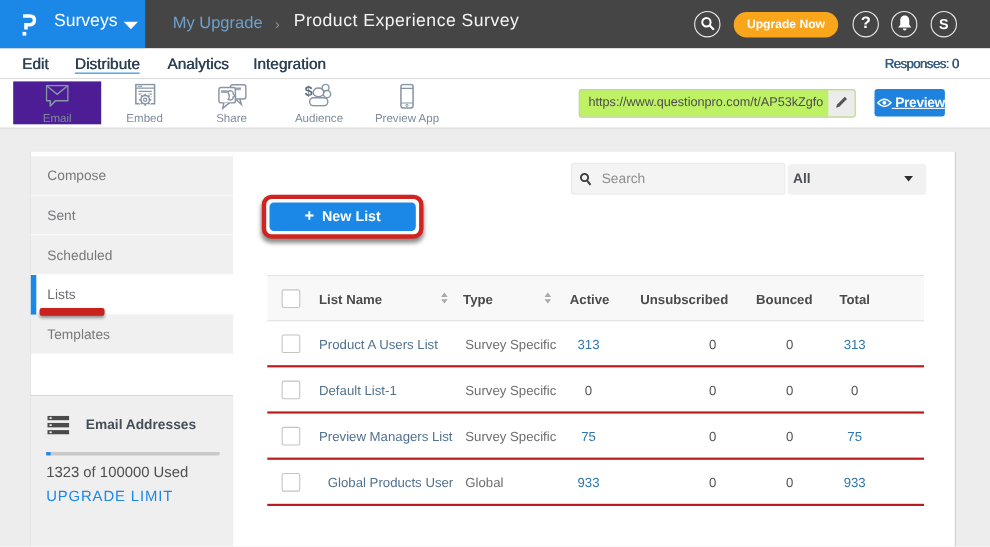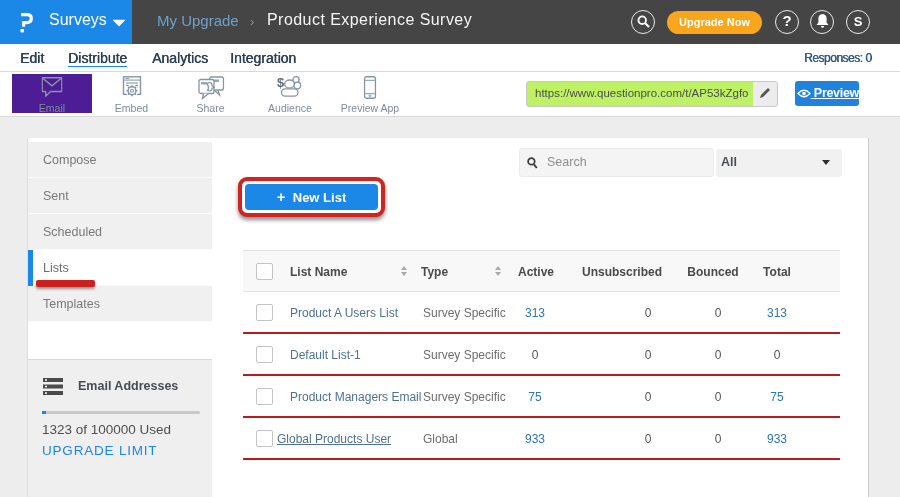--- a/index.html
+++ b/index.html
@@ -268,29 +268,29 @@
     <div class="cb" style="left:13px; top:12px;"></div>
     <span class="rl namecol" style="left:47px;">Default List-1</span>
     <span class="rl graycol" style="left:180px;">Survey Specific</span>
     <span class="rl graynum ctr" style="left:292px;">0</span>
     <span class="rl graynum ctr" style="left:405px;">0</span>
     <span class="rl graynum ctr" style="left:475px;">0</span>
     <span class="rl graynum ctr" style="left:534px;">0</span>
   </div>
   <div class="row" style="top:238px;">
     <div class="cb" style="left:13px; top:12px;"></div>
-    <span class="rl namecol" style="left:47px;">Product Managers Email</span>
+    <span class="rl namecol" style="left:47px;">Preview Managers List</span>
     <span class="rl graycol" style="left:180px;">Survey Specific</span>
     <span class="rl bluenum ctr" style="left:292px;">75</span>
     <span class="rl graynum ctr" style="left:405px;">0</span>
     <span class="rl graynum ctr" style="left:475px;">0</span>
     <span class="rl bluenum ctr" style="left:534px;">75</span>
   </div>
   <div class="row" style="top:280px;">
     <div class="cb" style="left:13px; top:12px;"></div>
-    <span class="rl namecol" style="left:34px;text-decoration:underline;">Global Products User</span>
+    <span class="rl namecol" style="left:55px;">Global Products User</span>
     <span class="rl graycol" style="left:180px;">Global</span>
     <span class="rl bluenum ctr" style="left:292px;">933</span>
     <span class="rl graynum ctr" style="left:405px;">0</span>
     <span class="rl graynum ctr" style="left:475px;">0</span>
     <span class="rl bluenum ctr" style="left:534px;">933</span>
   </div>
 </div>
 
 </body></html>

